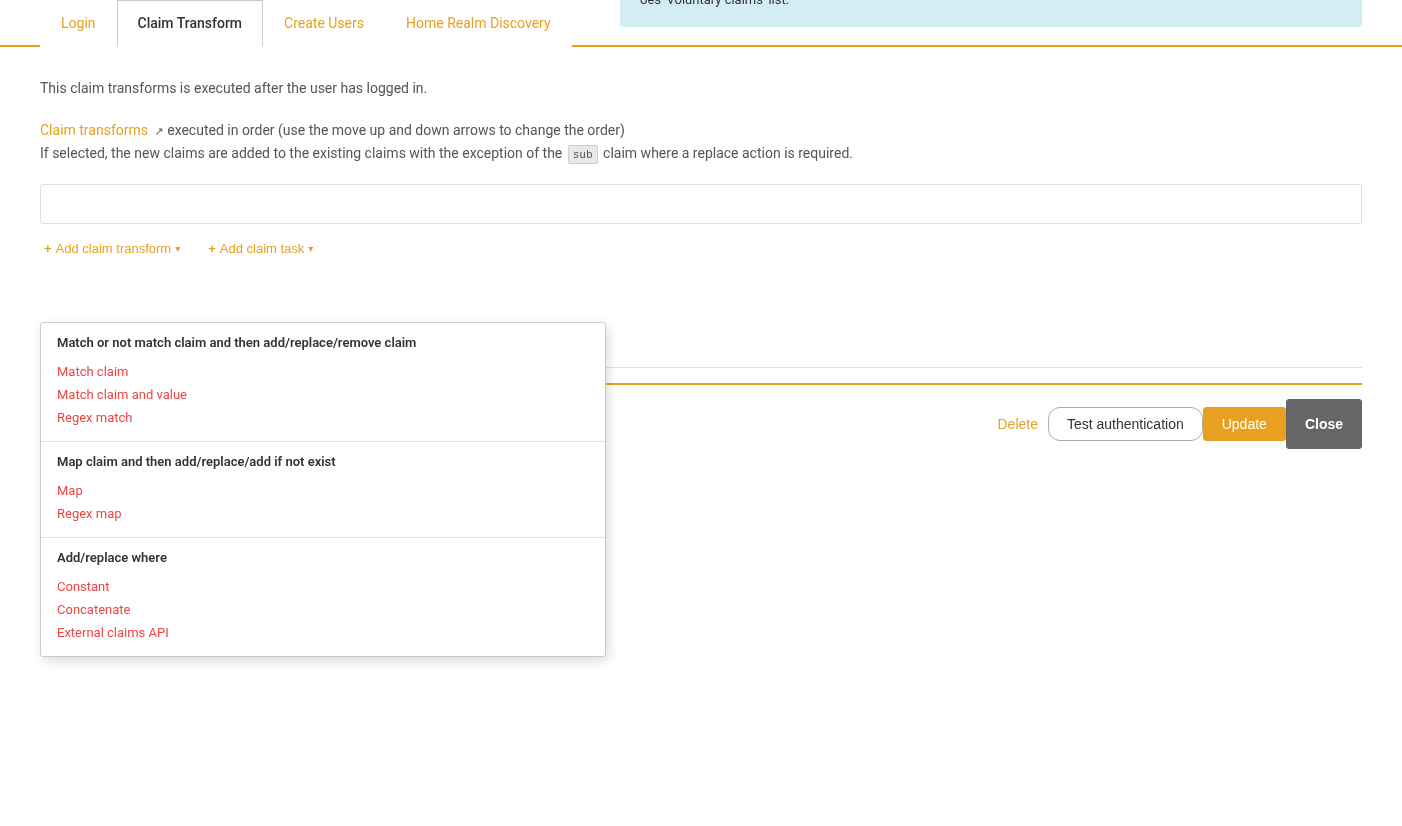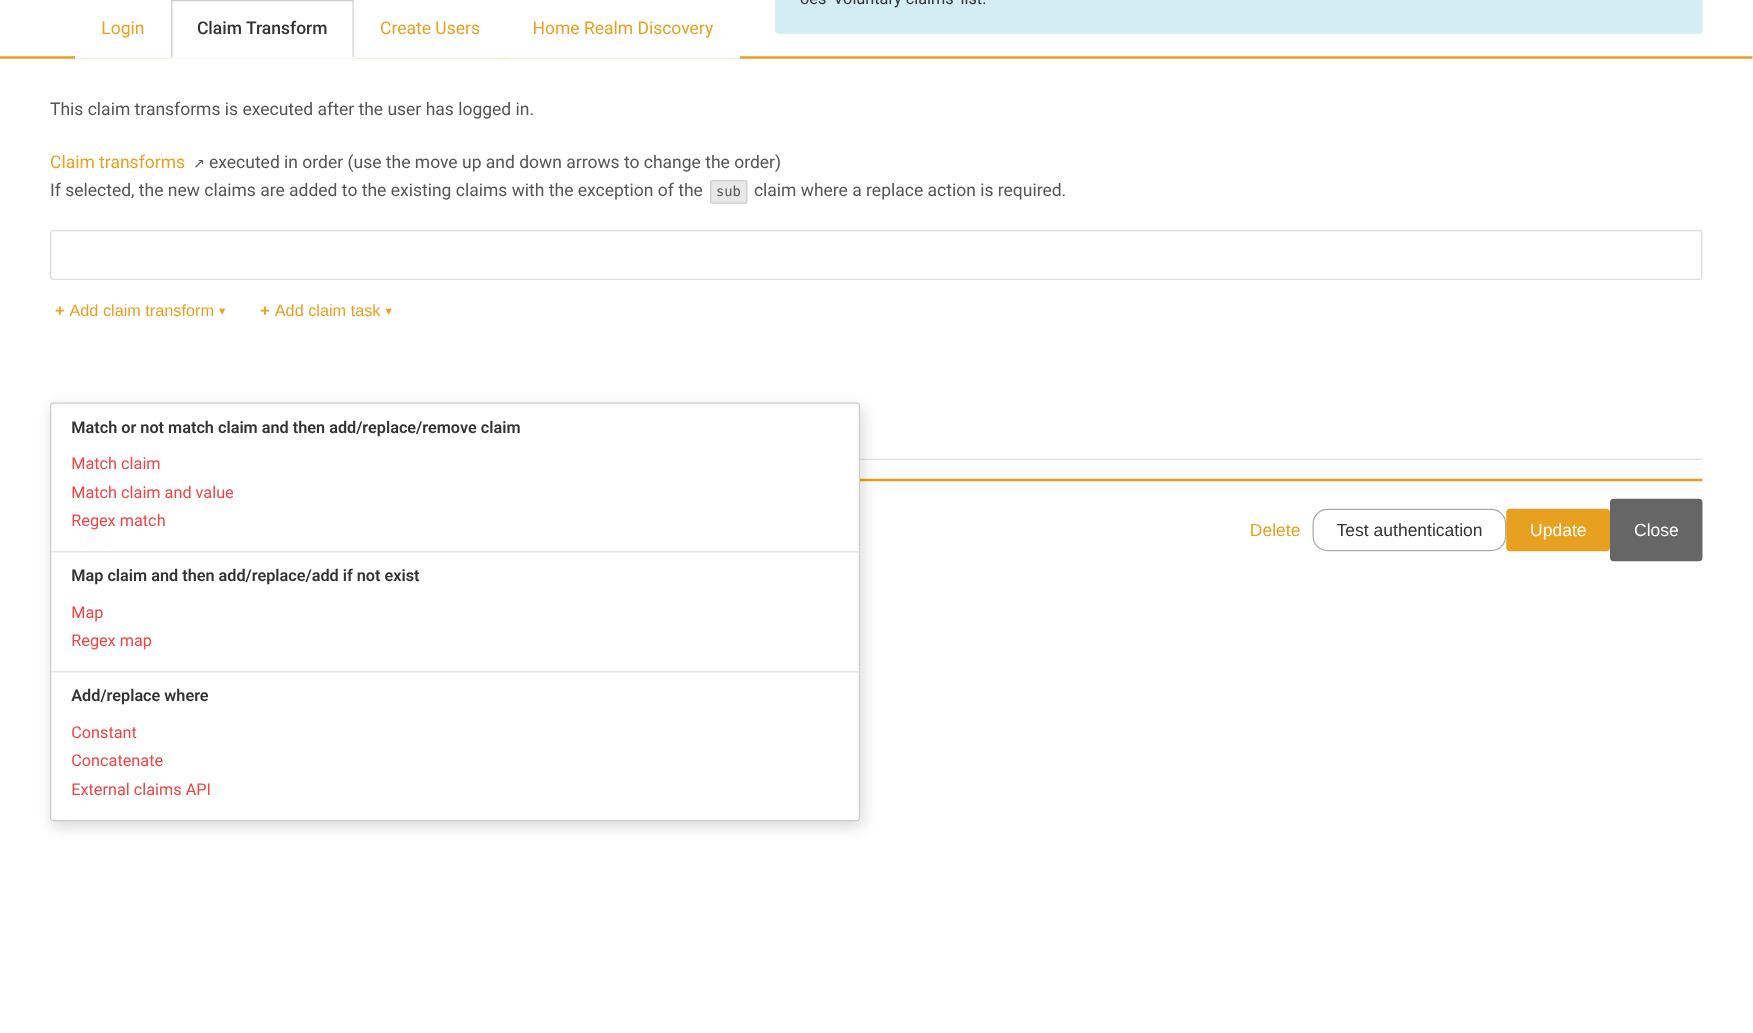--- a/index.html
+++ b/index.html
@@ -14,21 +14,21 @@
       width: 1402px;
       min-height: 826px;
       background: #fff;
       position: relative;
     }
 
     
     .tabs-bar {
       display: flex;
       border-bottom: 2px solid #e8a020;
-      padding: 0 60px;
+      padding: 0 40px;
       background: #fff;
     }
     .tab {
       padding: 14px 20px;
       cursor: pointer;
       font-size: 14px;
       color: #e8a020;
       border: 1px solid transparent;
       border-bottom: none;
       margin-bottom: -2px;
@@ -108,21 +108,21 @@
     .add-btn .chevron { font-size: 10px; }
 
     
     .dropdown-menu {
       position: absolute;
       top: 275px;
       left: 40px;
       background: #fff;
       border: 1px solid #ccc;
       border-radius: 3px;
-      width: 648px;
+      width: 566px;
       z-index: 100;
       box-shadow: 2px 4px 12px rgba(0,0,0,0.15);
     }
 
     .dropdown-section {
       border-bottom: 1px solid #e0e0e0;
       padding: 12px 16px;
     }
     .dropdown-section:last-child {
       border-bottom: none;
@@ -202,21 +202,21 @@
     }
 
     .btn-close {
       background: #666;
       border: 1px solid #666;
       color: #fff;
       cursor: pointer;
       font-size: 14px;
       padding: 16px 18px;
       border-radius: 3px;
-      font-weight: 400;
+      font-weight: 700;
     }
 
     
     .separator {
       border: none;
       border-top: 1px solid #e0e0e0;
       margin: 15px 0;
     }
   </style>
 </head>

